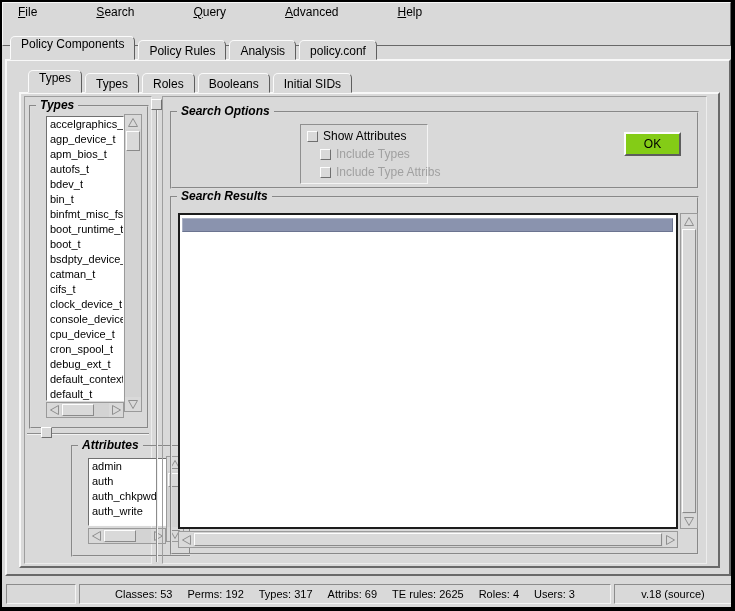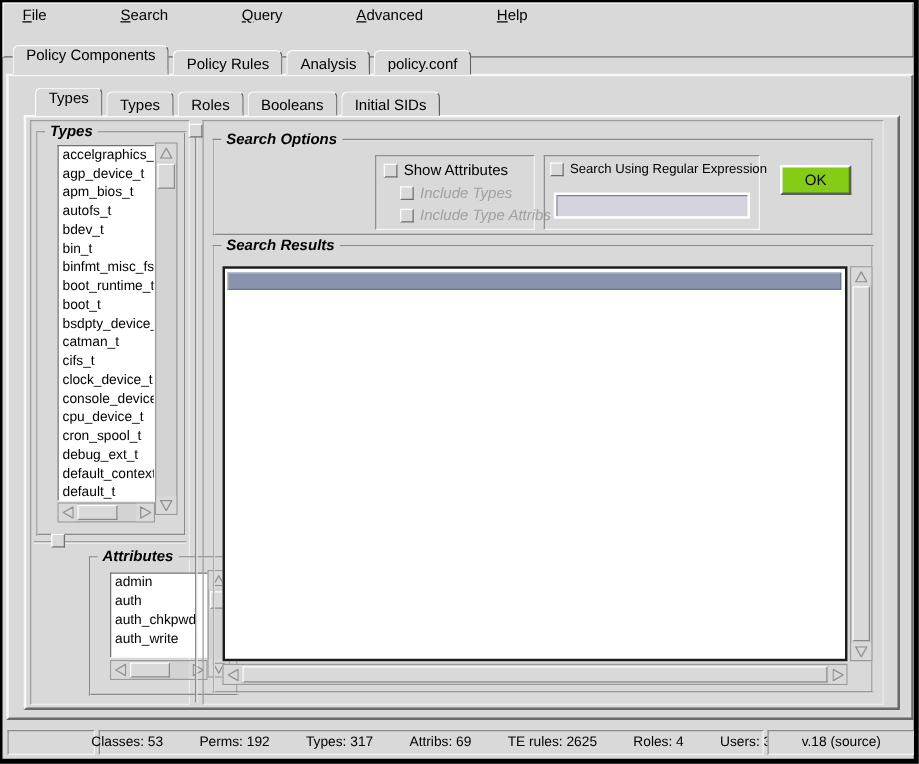--- a/index.html
+++ b/index.html
@@ -70,42 +70,42 @@
   .sb.h .left { left:0; } .sb.h .right { right:0; }
   .sb-thumb { position:absolute; background:#d9d9d9;
     border:1px solid; border-color:#fdfdfd #8a8a8a #8a8a8a #fdfdfd; }
   .sb.v .sb-thumb { left:1px; right:1px; }
   .sb.h .sb-thumb { top:1px; bottom:1px; }
   
   .cb-row { position:absolute; display:flex; align-items:center; gap:5px; font-size:12px; white-space:nowrap; }
   .cb-box { width:11px; height:11px; flex:0 0 auto; background:#d9d9d9;
     border:1px solid; border-color:#fdfdfd #6f6f6f #6f6f6f #fdfdfd; }
   .cb-row.checked .cb-box { background:#b03060; border-color:#6f6f6f #fdfdfd #fdfdfd #6f6f6f; }
-  .cb-row.disabled .cb-label { color:#a0a0a0;font-style:italic; }
+  .cb-row.disabled .cb-label { color:#a0a0a0; }
   .opt-group { position:absolute; border:1px solid; border-color:#8f8f8f #f4f4f4 #f4f4f4 #8f8f8f; }
   
   .entry {
     position:absolute; background:#d5d3dd; border:2px solid #fff;
     box-shadow:inset 1px 1px 0 #827f8b; font-size:11px; padding:2px 4px;
   }
   .btn {
     position:absolute; background:#84cc16; display:flex; align-items:center; justify-content:center;
     font-size:12px; border:2px solid; border-color:#fcfcfc #5d5d5d #5d5d5d #fcfcfc;
   }
   
   .results-text { position:absolute; background:#fff; border:2px solid #1c1c1c; overflow:hidden; }
   .sel-bar { position:absolute; left:2px; right:3px; top:3px; height:14px;
     border:1px solid; }
   
   .status-box {
     position:absolute; top:582px; height:20px; background:#d9d9d9;
     border:1px solid; border-color:#8c8c8c #f4f4f4 #f4f4f4 #8c8c8c;
     display:flex; align-items:center; justify-content:center; font-size:11px;
   }
-  .stats { display:flex; gap:29px; }
+  .stats { display:flex; gap:15px; }
   .stat-item { white-space:pre; font-size:11px; }
   .arrow-svg { display:block; }
 </style>
 </head>
 <body>
 
 <div class="menubar">
     <div class="menu-item">File</div>
     <div class="menu-item">Search</div>
     <div class="menu-item">Query</div>
@@ -240,27 +240,20 @@
       <div class="cb-row disabled" style="left:19px; top:22px;">
         <span class="cb-box"></span>
         <span class="cb-label">Include Types</span>
       </div>
       <div class="cb-row disabled" style="left:19px; top:40px;">
         <span class="cb-box"></span>
         <span class="cb-label">Include Type Attribs</span>
       </div>
     </div>
 
-    <div class="opt-group" style="left:263px; top:11px; width:173px; height:60px;">
-      <div class="cb-row" style="left:4px; top:4px; font-size:10.5px;">
-        <span class="cb-box"></span>
-        <span class="cb-label">Search Using Regular Expression</span>
-      </div>
-      <div class="entry" style="left:7px; top:29px; width:157px; height:21px;"></div>
-    </div>
 
     <div class="btn" style="left:452px; top:19px; width:57px; height:24px;">OK</div>
   </div>
 
   <div class="lf" style="left:7px; top:99px; width:529px; height:359px;">
     <div class="lf-title">Search Results</div>
 
     <div class="results-text" style="left:6px; top:15px; width:500px; height:316px;">
       <div class="sel-bar" style="background: rgb(138, 147, 174); border-color: rgb(170, 177, 197) rgb(107, 116, 144) rgb(107, 116, 144) rgb(170, 177, 197);"></div>
     </div>

